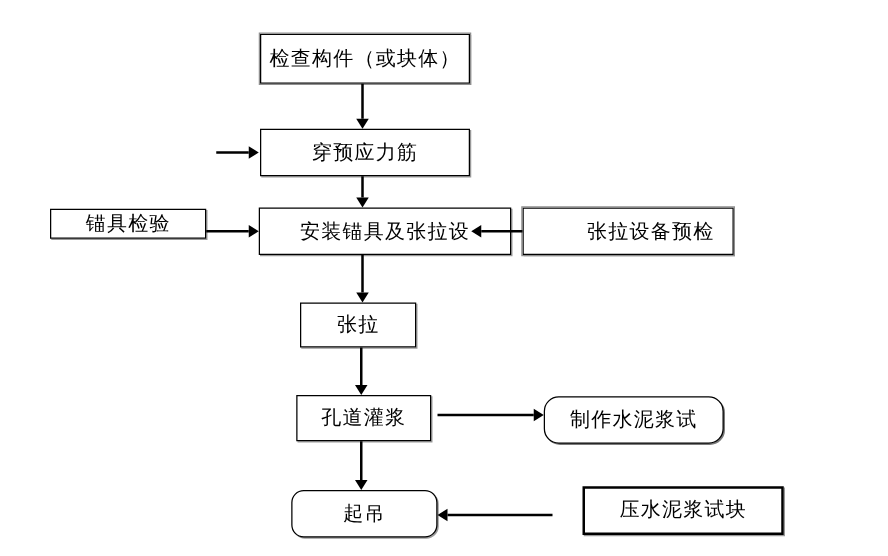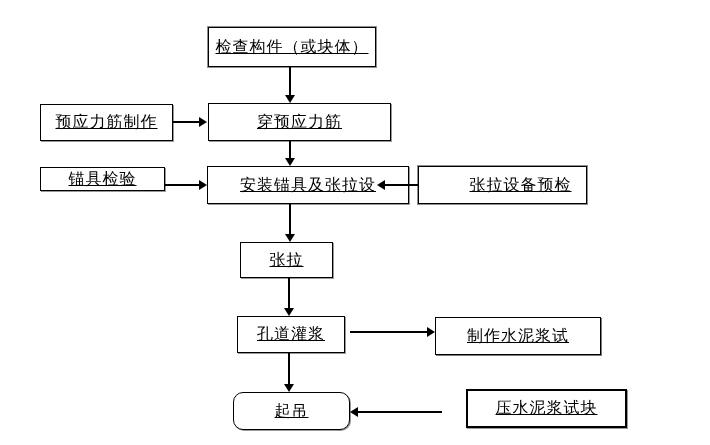--- a/index.html
+++ b/index.html
@@ -17,34 +17,33 @@
     background: #ffffff;
     border: 1px solid #000000;
     box-shadow: 1px 1px 0 rgba(0,0,0,0.40);
     display: flex;
     align-items: center;
     justify-content: center;
     font-size: 16px;
     color: #000000;
     letter-spacing: 1px;
     white-space: nowrap;
-    text-decoration: underline;
   }
   .dbl { outline: 1px solid #8f8f8f; }           
   .thick { border-width: 2px; }                   
   
   #n0  { left: 208px; top: 27px;  width: 168px; height: 40px; }
   #n1  { left: 40px;  top: 104px; width: 133px; height: 37px; }
-  #n2  { left: 208px; top: 103px; width: 183px; height: 38px; }
+  #n2  { left: 208px; top: 103px; width: 168px; height: 38px; }
   #n3  { left: 40px;  top: 167px; width: 125px; height: 24px; }
   #n4  { left: 207px; top: 166px; width: 202px; height: 38px; }
   #n5  { left: 418px; top: 166px; width: 169px; height: 38px; padding-left: 36px; }
   #n6  { left: 240px; top: 242px; width: 93px;  height: 36px; }
   #n7  { left: 237px; top: 316px; width: 108px; height: 37px; }
-  #n8  { left: 435px; top: 317px; width: 166px; height: 38px; box-shadow: 1px 1px 0 #7a7a7a; }
+  #n8  { left: 435px; top: 317px; width: 144px; height: 38px; box-shadow: 1px 1px 0 #7a7a7a; border-radius: 12px; }
   #n9  { left: 233px; top: 392px; width: 117px; height: 38px; border-radius: 10px; }
   #n10 { left: 442px; top: 389px; width: 161px; height: 39px; margin-left: 24px; }
   
   .vline { position: absolute; width: 2px; background: #000000; }
   .hline { position: absolute; height: 2px; background: #000000; }
   .head { position: absolute; width: 0; height: 0; }
   .head-down  { border-left: 5px solid transparent; border-right: 5px solid transparent; border-top: 8px solid #000000; }
   .head-right { border-top: 5px solid transparent; border-bottom: 5px solid transparent; border-left: 8px solid #000000; }
   .head-left  { border-top: 5px solid transparent; border-bottom: 5px solid transparent; border-right: 8px solid #000000; }
   
@@ -59,21 +58,20 @@
   #h2l { left: 385px; top: 184px; width: 33px; }  #h2h { left: 377px; top: 180px; }
   #h3l { left: 350px; top: 331px; width: 77px; }  #h3h { left: 427px; top: 327px; }
   #h4l { left: 358px; top: 411px; width: 84px; }  #h4h { left: 350px; top: 407px; }
 </style>
 </head>
 <body>
 
 <div id="canvas">
 
   <div class="node dbl" id="n0">检查构件（或块体）</div>
-  <div class="node" id="n1">预应力筋制作</div>
   <div class="node" id="n2">穿预应力筋</div>
   <div class="node" id="n3">锚具检验</div>
   <div class="node" id="n4">安装锚具及张拉设</div>
   <div class="node dbl" id="n5">张拉设备预检</div>
   <div class="node" id="n6">张拉</div>
   <div class="node" id="n7">孔道灌浆</div>
   <div class="node" id="n8">制作水泥浆试</div>
   <div class="node" id="n9">起吊</div>
   <div class="node thick" id="n10">压水泥浆试块</div>
 

